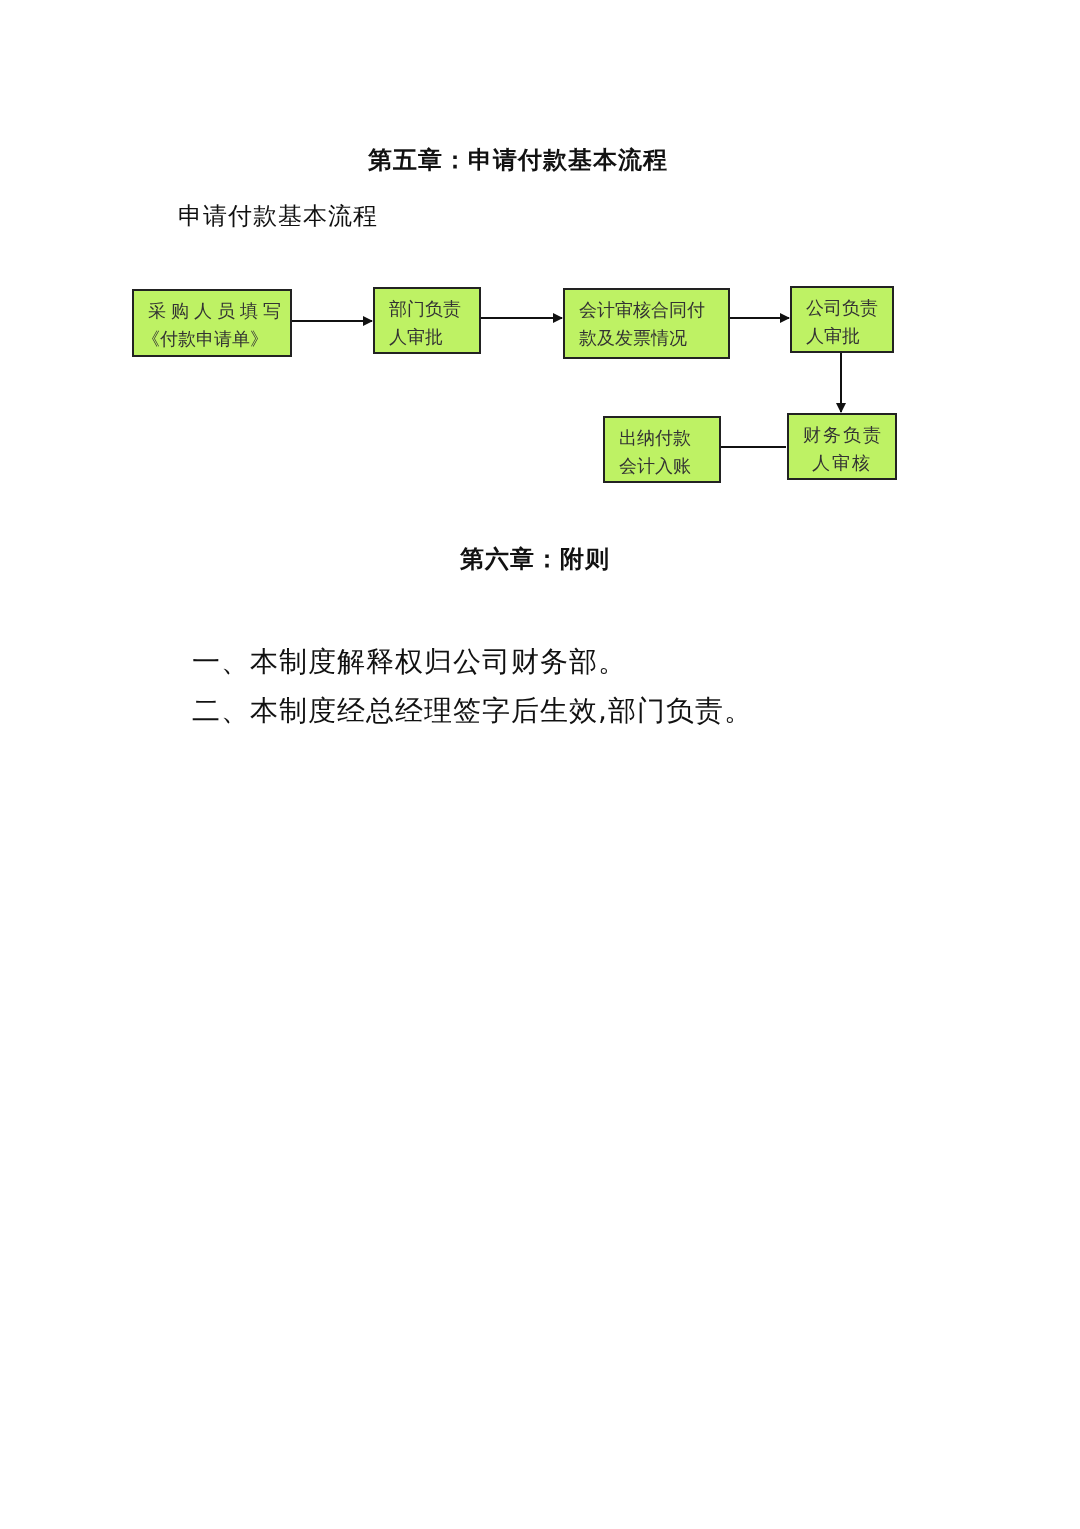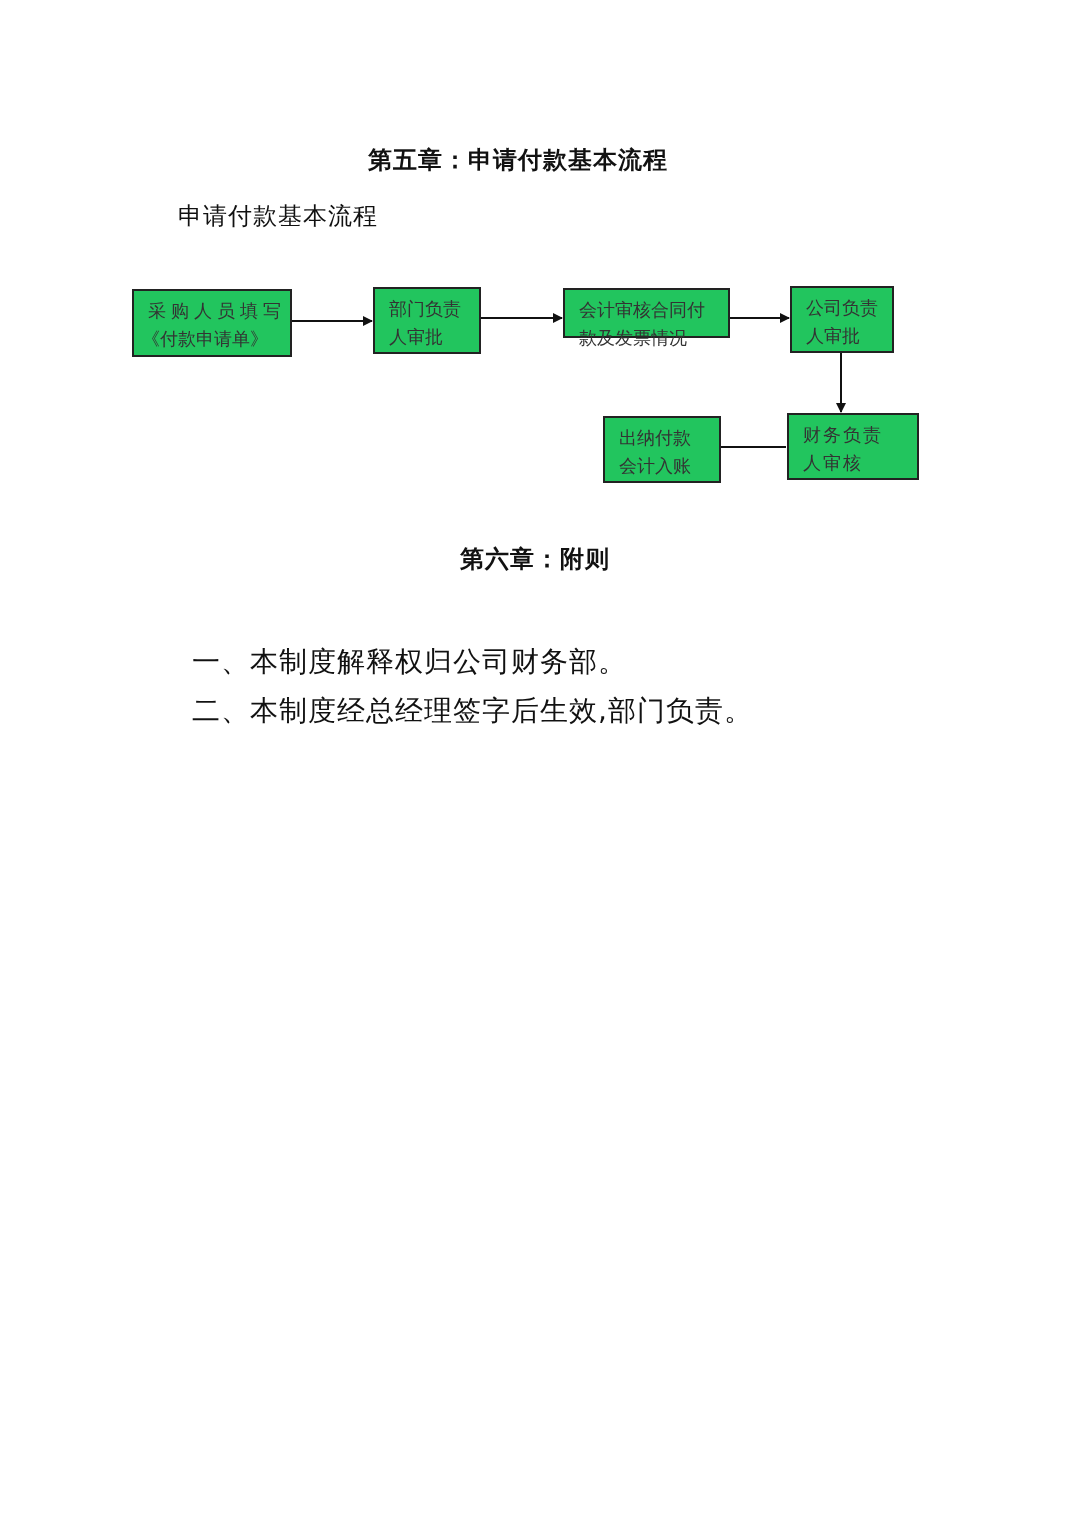--- a/index.html
+++ b/index.html
@@ -1,20 +1,20 @@
 <!DOCTYPE html>
 <html><head>
 <meta charset="utf-8">
 <style>
   html, body { margin: 0; padding: 0; background: #ffffff; }
   body { width: 1080px; height: 1529px; position: relative; overflow: hidden;
          font-family: "DejaVu Sans", "Liberation Sans", sans-serif; color: #111; }
   .h-chapter { position: absolute; font-weight: bold; font-size: 24px; letter-spacing: 1px; white-space: nowrap; }
   .h-sub { position: absolute; font-size: 24px; white-space: nowrap; letter-spacing: 1px; }
-  .box { position: absolute; border: 2px solid #222; box-sizing: border-box; background: #22c55e;
+  .box { position: absolute; border: 2px solid #222; box-sizing: border-box; background: #bef264;
          font-family: "DejaVu Serif", "Liberation Serif", serif; font-size: 18px; color: #333;
          line-height: 28px; padding: 6px 14px 0 14px; white-space: nowrap; }
   .box .line { display: block; }
   .box.spaced .line:first-child { letter-spacing: 5px; }
   svg.arrows { position: absolute; left: 0; top: 0; pointer-events: none; }
   .para { position: absolute; left: 192px; font-size: 28px; white-space: nowrap; letter-spacing: 1px; }
 </style>
 </head>
 <body>
 
@@ -41,31 +41,31 @@
     <div class="box spaced" style="left:132px; top:289px; width:160px; height:68px; padding-left:14px;">
       <span class="line">采购人员填写</span>
       <span class="line" style="margin-left:-6px;">《付款申请单》</span>
     </div>
 
     <div class="box" style="left:373px; top:287px; width:108px; height:67px;">
       <span class="line">部门负责</span>
       <span class="line">人审批</span>
     </div>
 
-    <div class="box" style="left:563px; top:288px; width:167px; height:50px;">
+    <div class="box" style="left:563px; top:288px; width:167px; height:71px;">
       <span class="line">会计审核合同付</span>
       <span class="line">款及发票情况</span>
     </div>
 
     <div class="box" style="left:790px; top:286px; width:104px; height:67px;">
       <span class="line">公司负责</span>
       <span class="line">人审批</span>
     </div>
 
-    <div class="box" style="left:787px; top:413px; width:132px; height:67px; letter-spacing:2px;">
+    <div class="box" style="left:787px; top:413px; width:110px; height:67px; letter-spacing:2px;text-align:center;">
       <span class="line">财务负责</span>
       <span class="line">人审核</span>
     </div>
 
     <div class="box" style="left:603px; top:416px; width:118px; height:67px;">
       <span class="line">出纳付款</span>
       <span class="line">会计入账</span>
     </div>
   </div>
 

